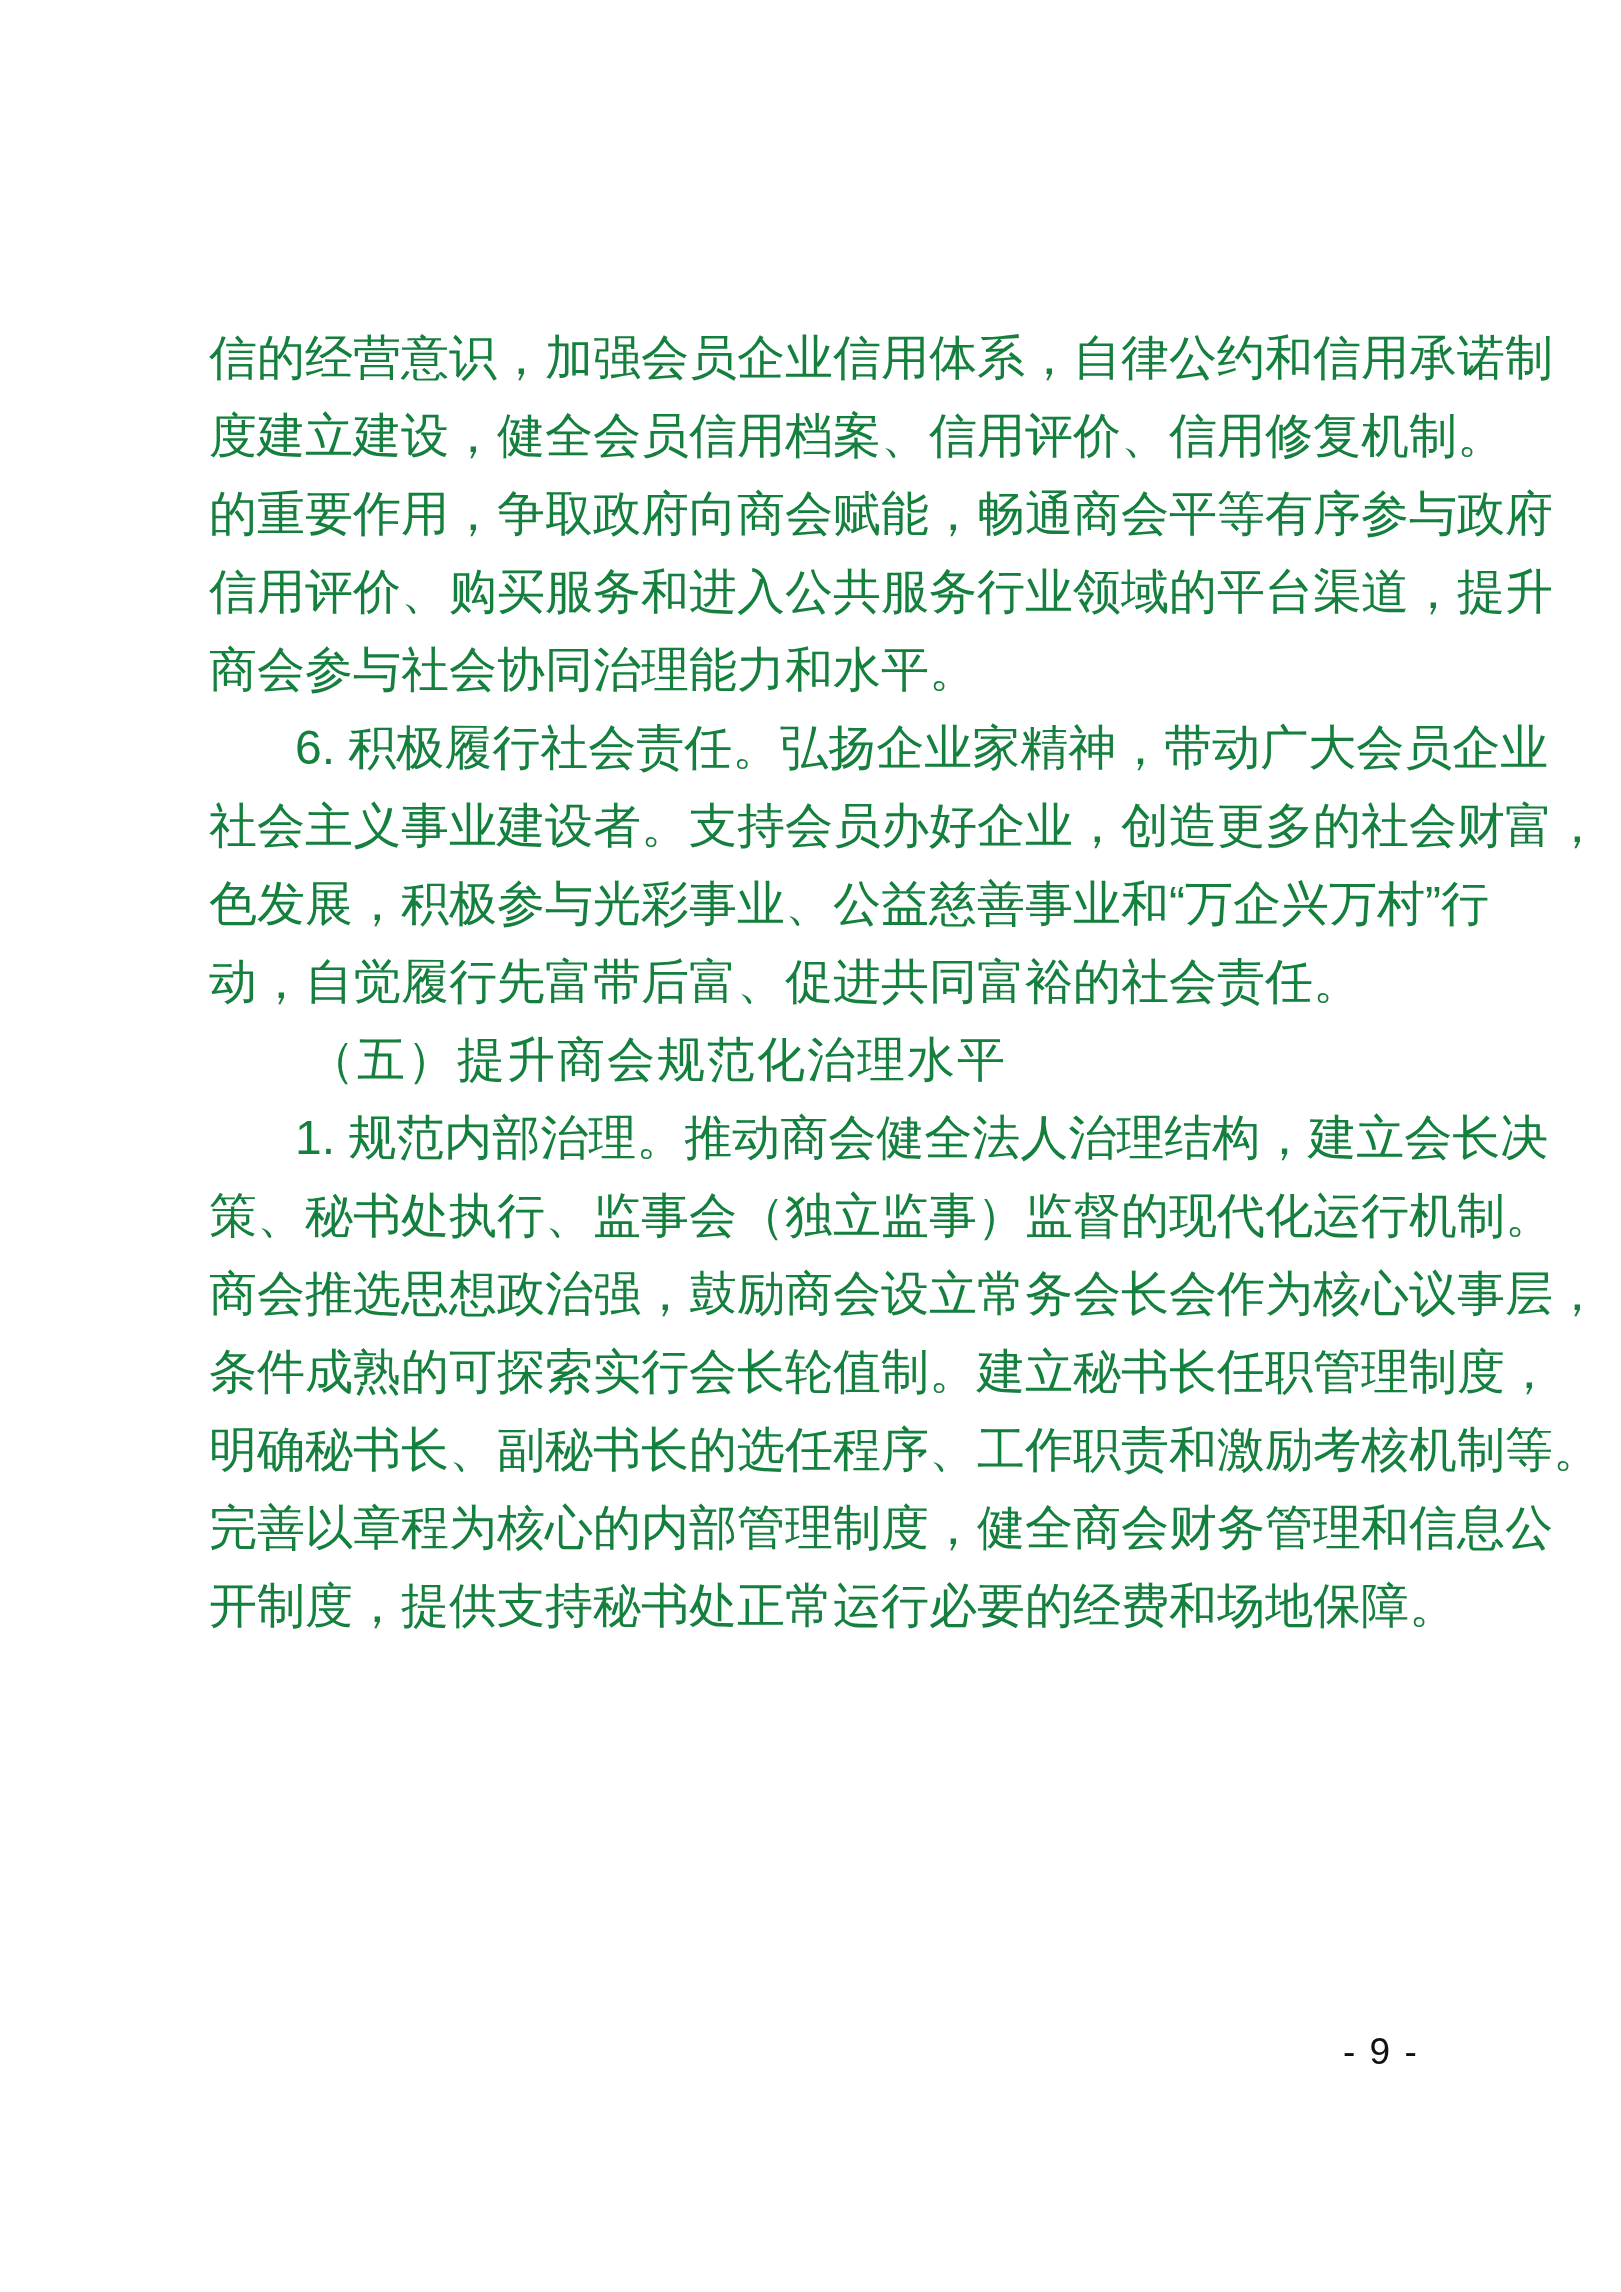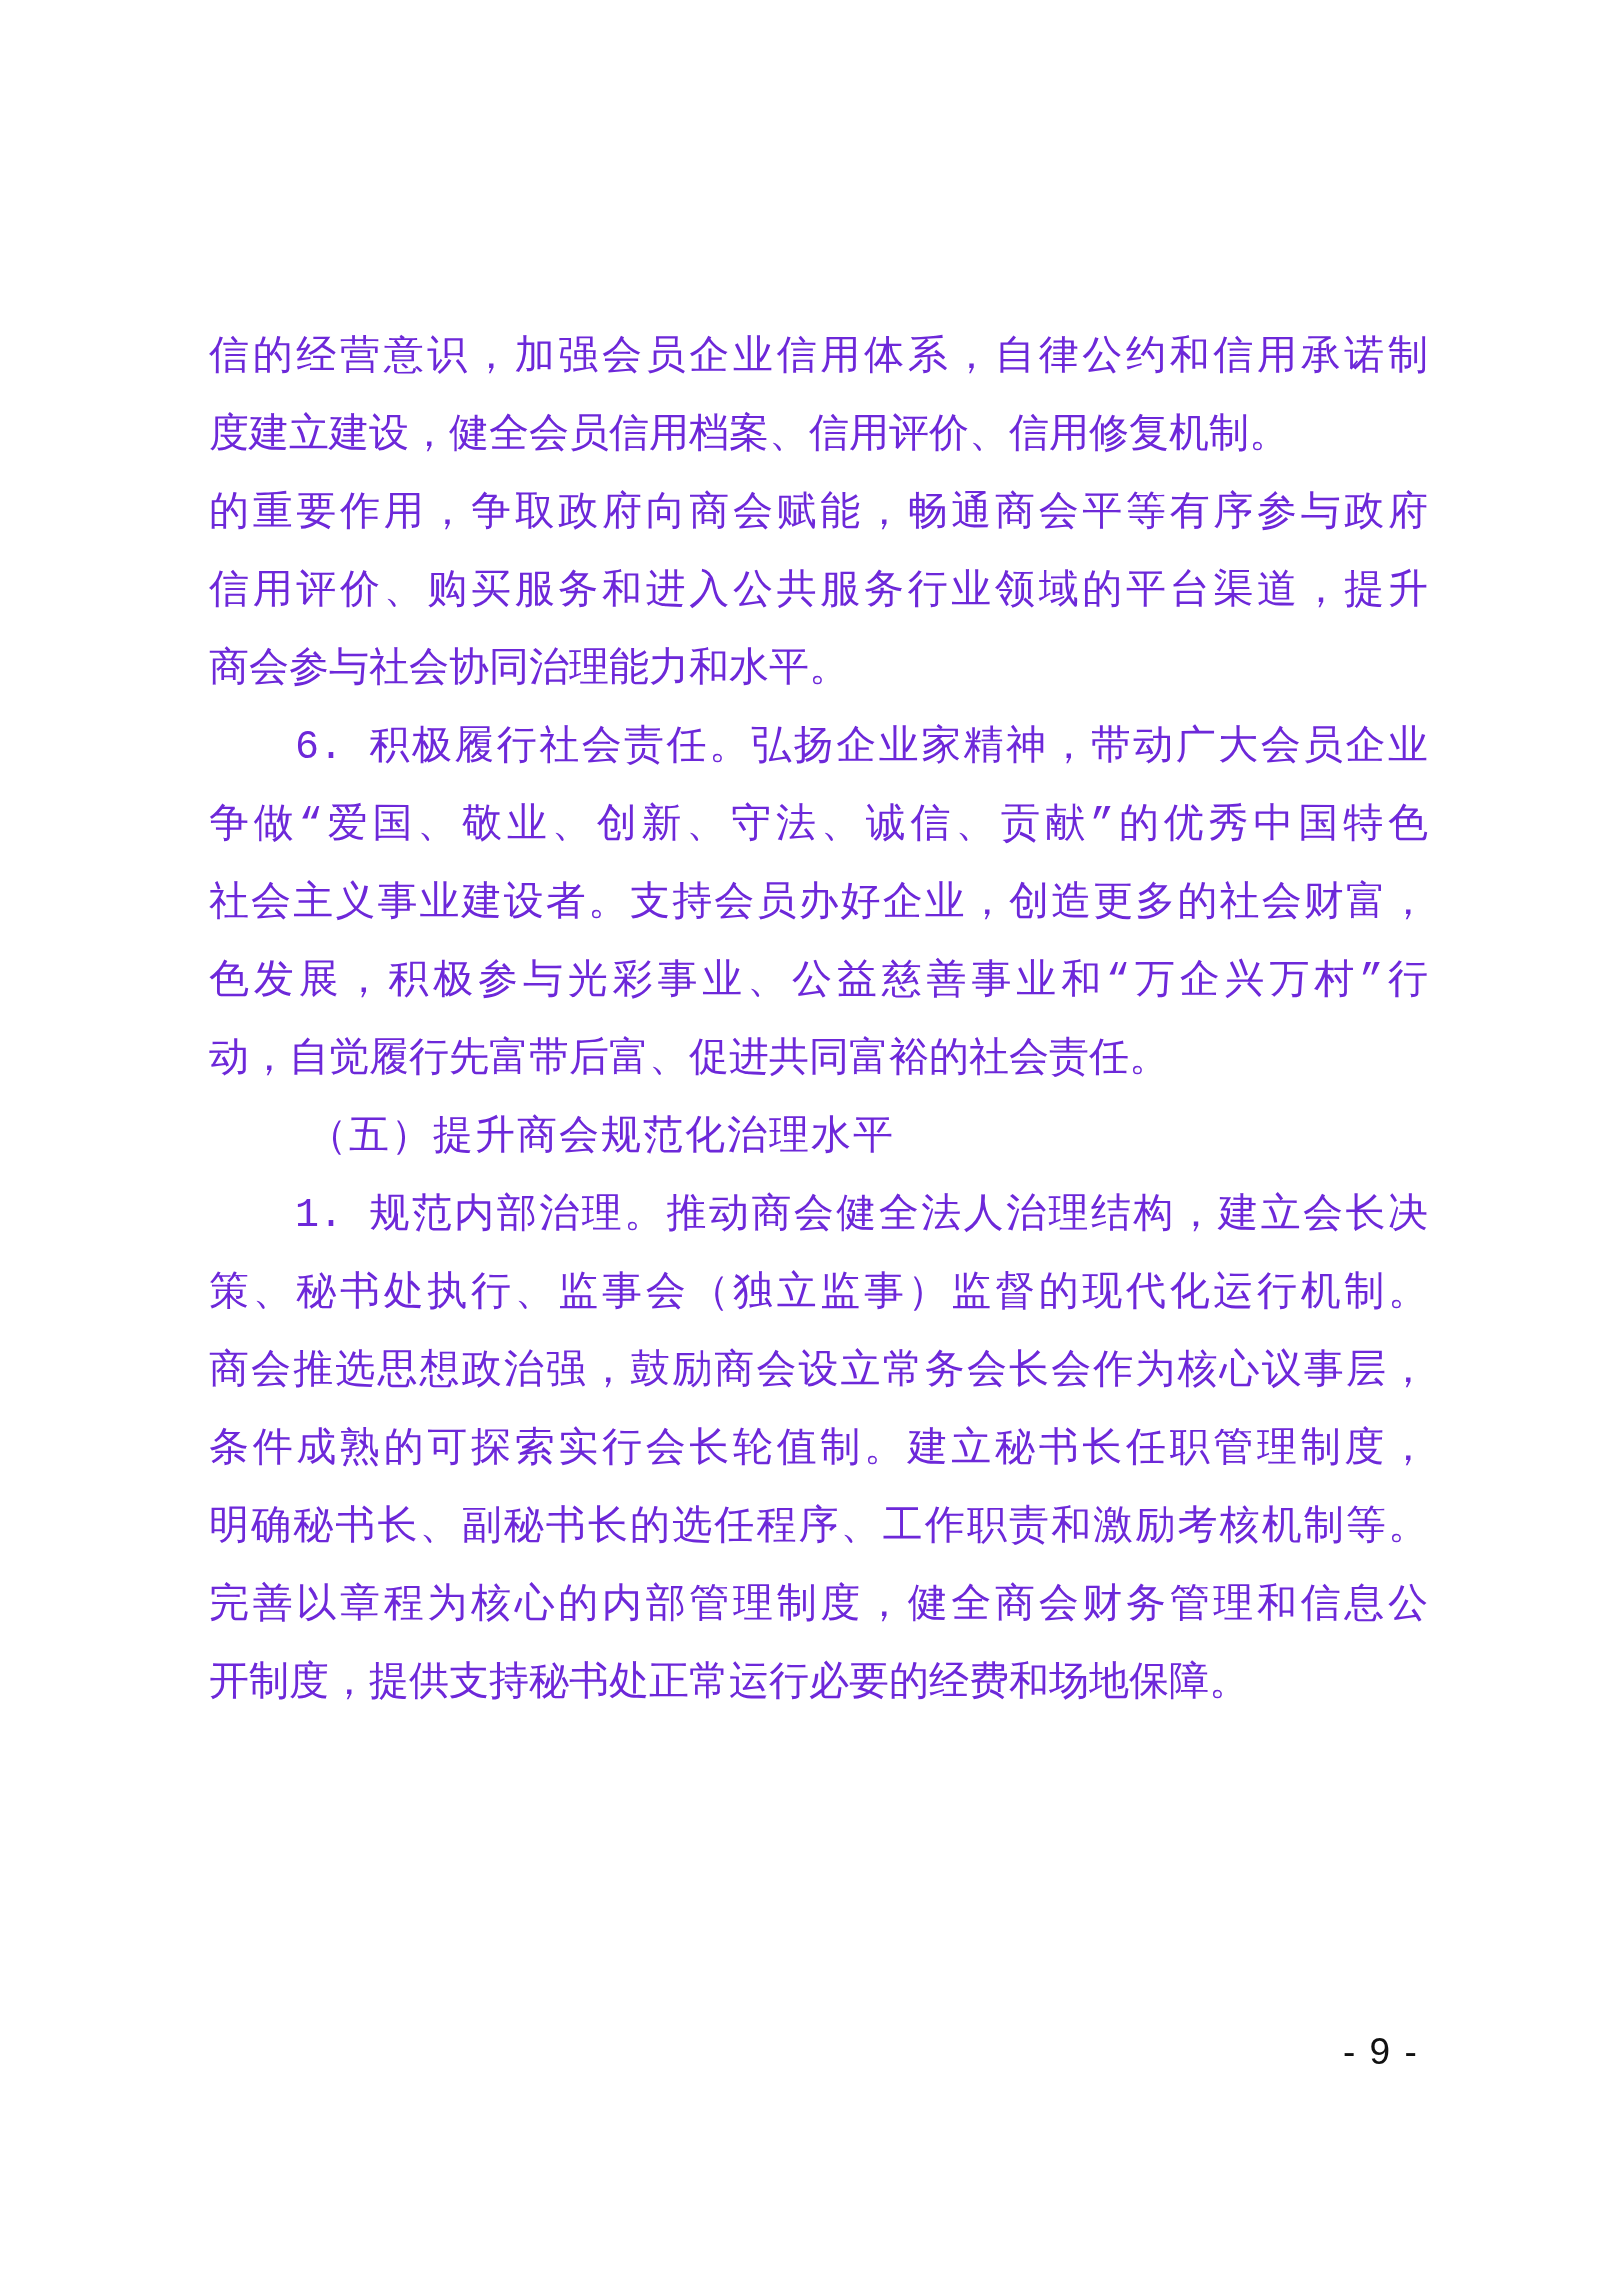--- a/index.html
+++ b/index.html
@@ -2,22 +2,22 @@
 <html><head>
 <meta charset="utf-8">
 <style>
   html, body { margin: 0; padding: 0; background: #ffffff; }
   body { width: 1621px; height: 2293px; position: relative; overflow: hidden; }
   .page {
     position: absolute; left: 0; top: 0; width: 1621px; height: 2293px; background: #fff;
   }
   .body-text {
     position: absolute; left: 209px; top: 319px; width: 1219px;
-    font-family: Liberation Mono, monospace;
-    font-size: 40px; line-height: 78px; color: #6d28d9;
+    font-family: Liberation Sans, sans-serif;
+    font-size: 48px; line-height: 78px; color: #15803d;
   }
   .line {
     display: block; height: 78px; white-space: nowrap;
     text-align: justify; text-align-last: justify;
   }
   .line.last { text-align-last: left; }
   .line.indent { padding-left: 86px; }
   .line.heading { padding-left: 98px; text-align-last: left; letter-spacing: 2px; }
   .page-number {
     position: absolute; left: 1343px; top: 2031px;
@@ -32,21 +32,20 @@
   <div class="body-text">
 
     <span class="line">信的经营意识，加强会员企业信用体系，自律公约和信用承诺制</span>
     <span class="line last">度建立建设，健全会员信用档案、信用评价、信用修复机制。</span>
 
     <span class="line">的重要作用，争取政府向商会赋能，畅通商会平等有序参与政府</span>
     <span class="line">信用评价、购买服务和进入公共服务行业领域的平台渠道，提升</span>
     <span class="line last">商会参与社会协同治理能力和水平。</span>
 
     <span class="line indent">6. 积极履行社会责任。弘扬企业家精神，带动广大会员企业</span>
-    <span class="line">争做“爱国、敬业、创新、守法、诚信、贡献”的优秀中国特色</span>
     <span class="line">社会主义事业建设者。支持会员办好企业，创造更多的社会财富，</span>
     <span class="line">色发展，积极参与光彩事业、公益慈善事业和“万企兴万村”行</span>
     <span class="line last">动，自觉履行先富带后富、促进共同富裕的社会责任。</span>
 
     <span class="line heading">（五）提升商会规范化治理水平</span>
 
     <span class="line indent">1. 规范内部治理。推动商会健全法人治理结构，建立会长决</span>
     <span class="line">策、秘书处执行、监事会（独立监事）监督的现代化运行机制。</span>
     <span class="line">商会推选思想政治强，鼓励商会设立常务会长会作为核心议事层，</span>
     <span class="line">条件成熟的可探索实行会长轮值制。建立秘书长任职管理制度，</span>

